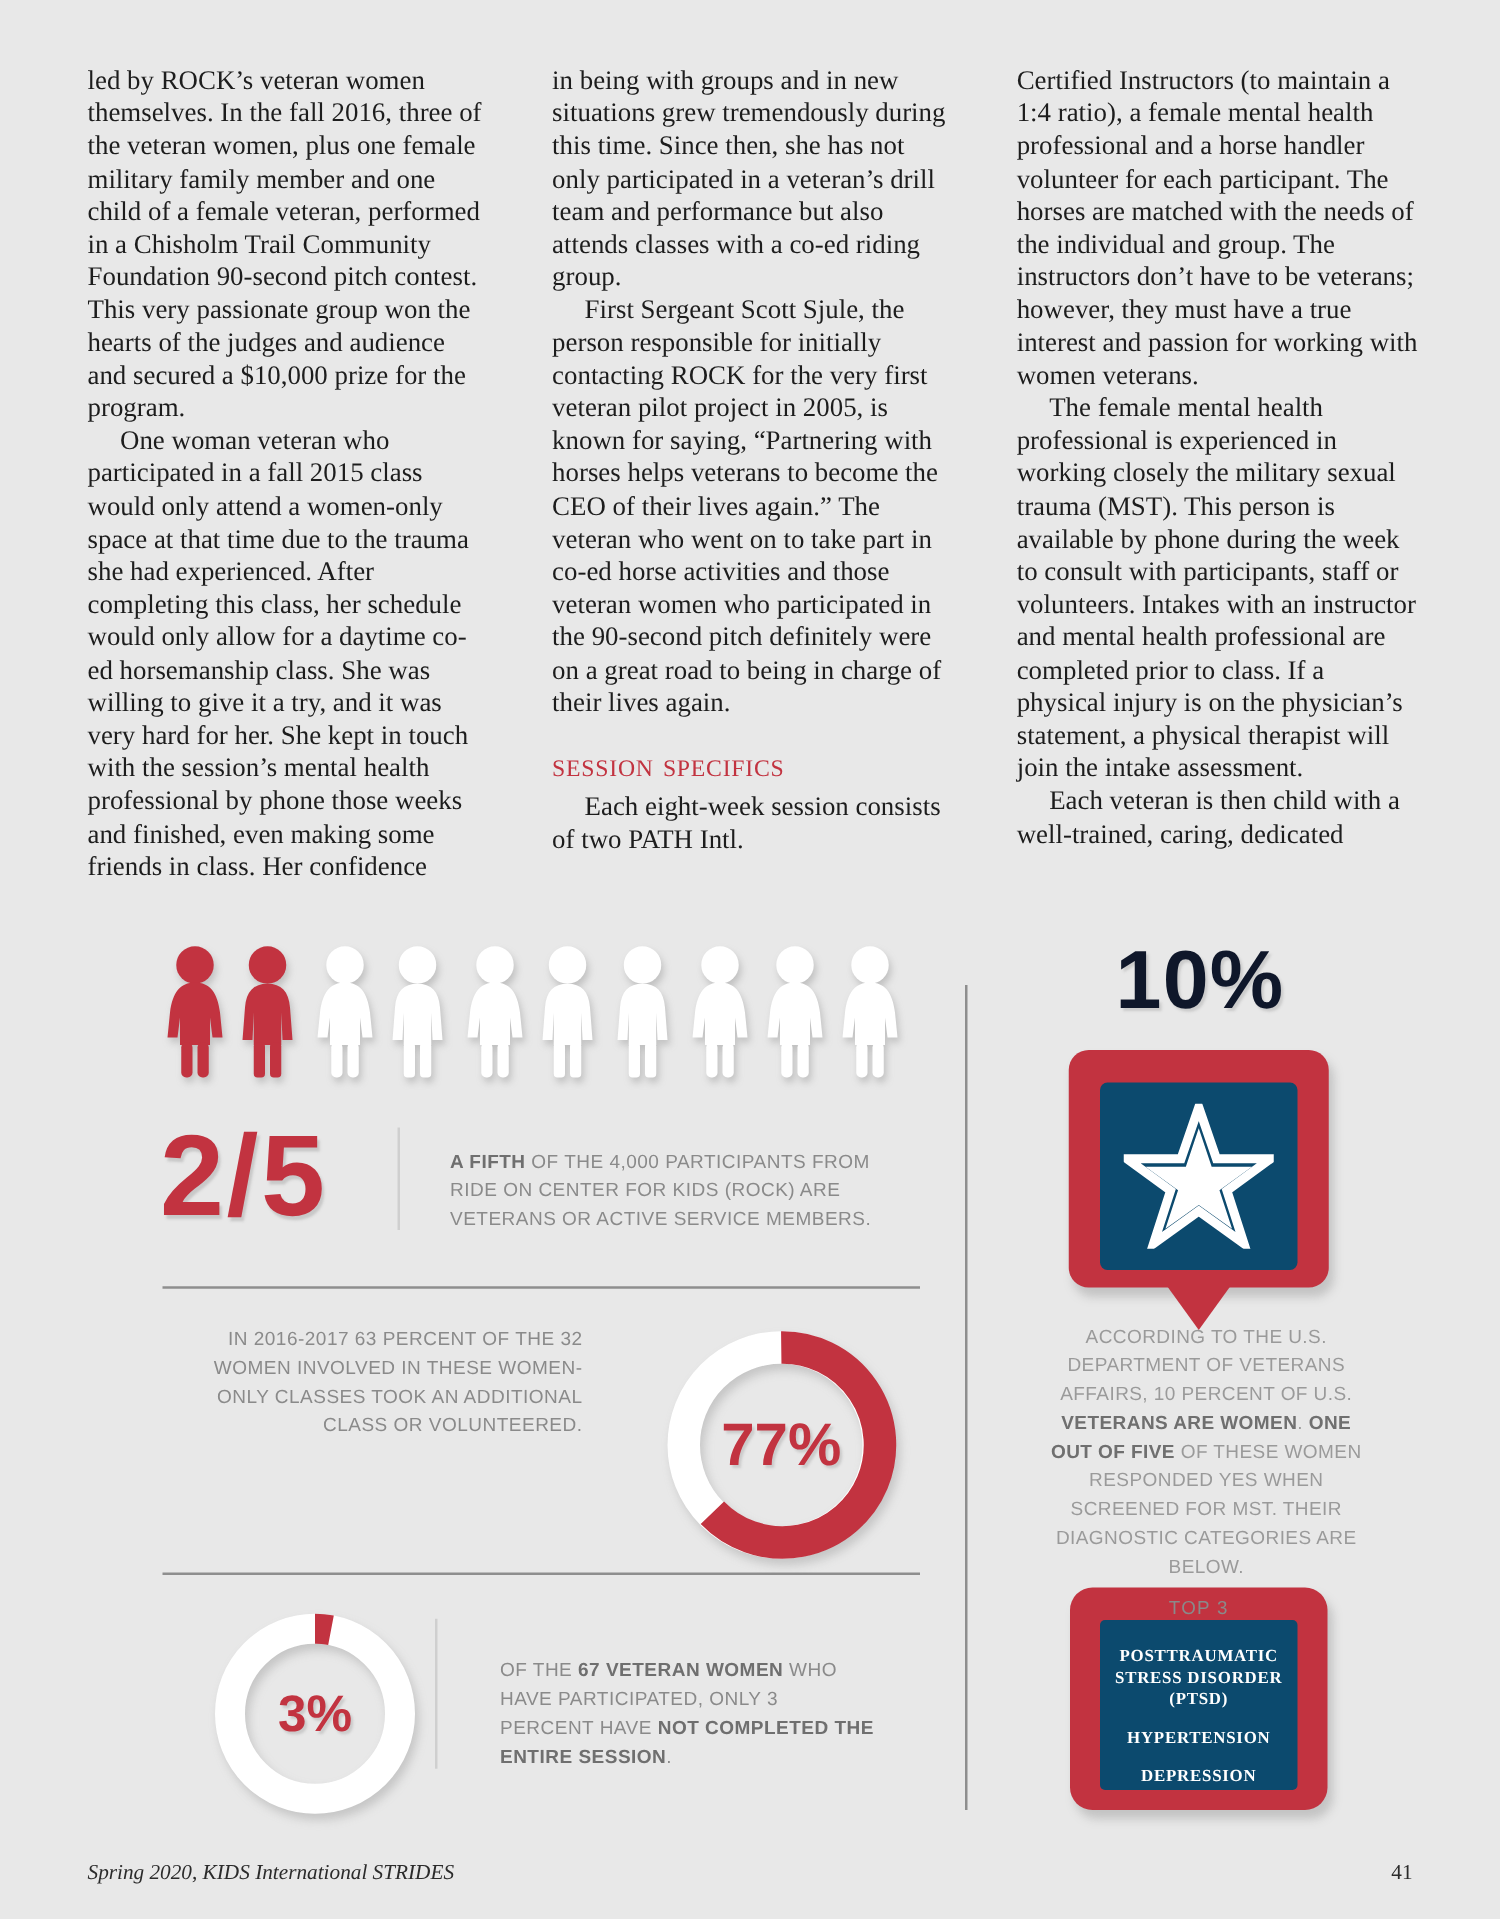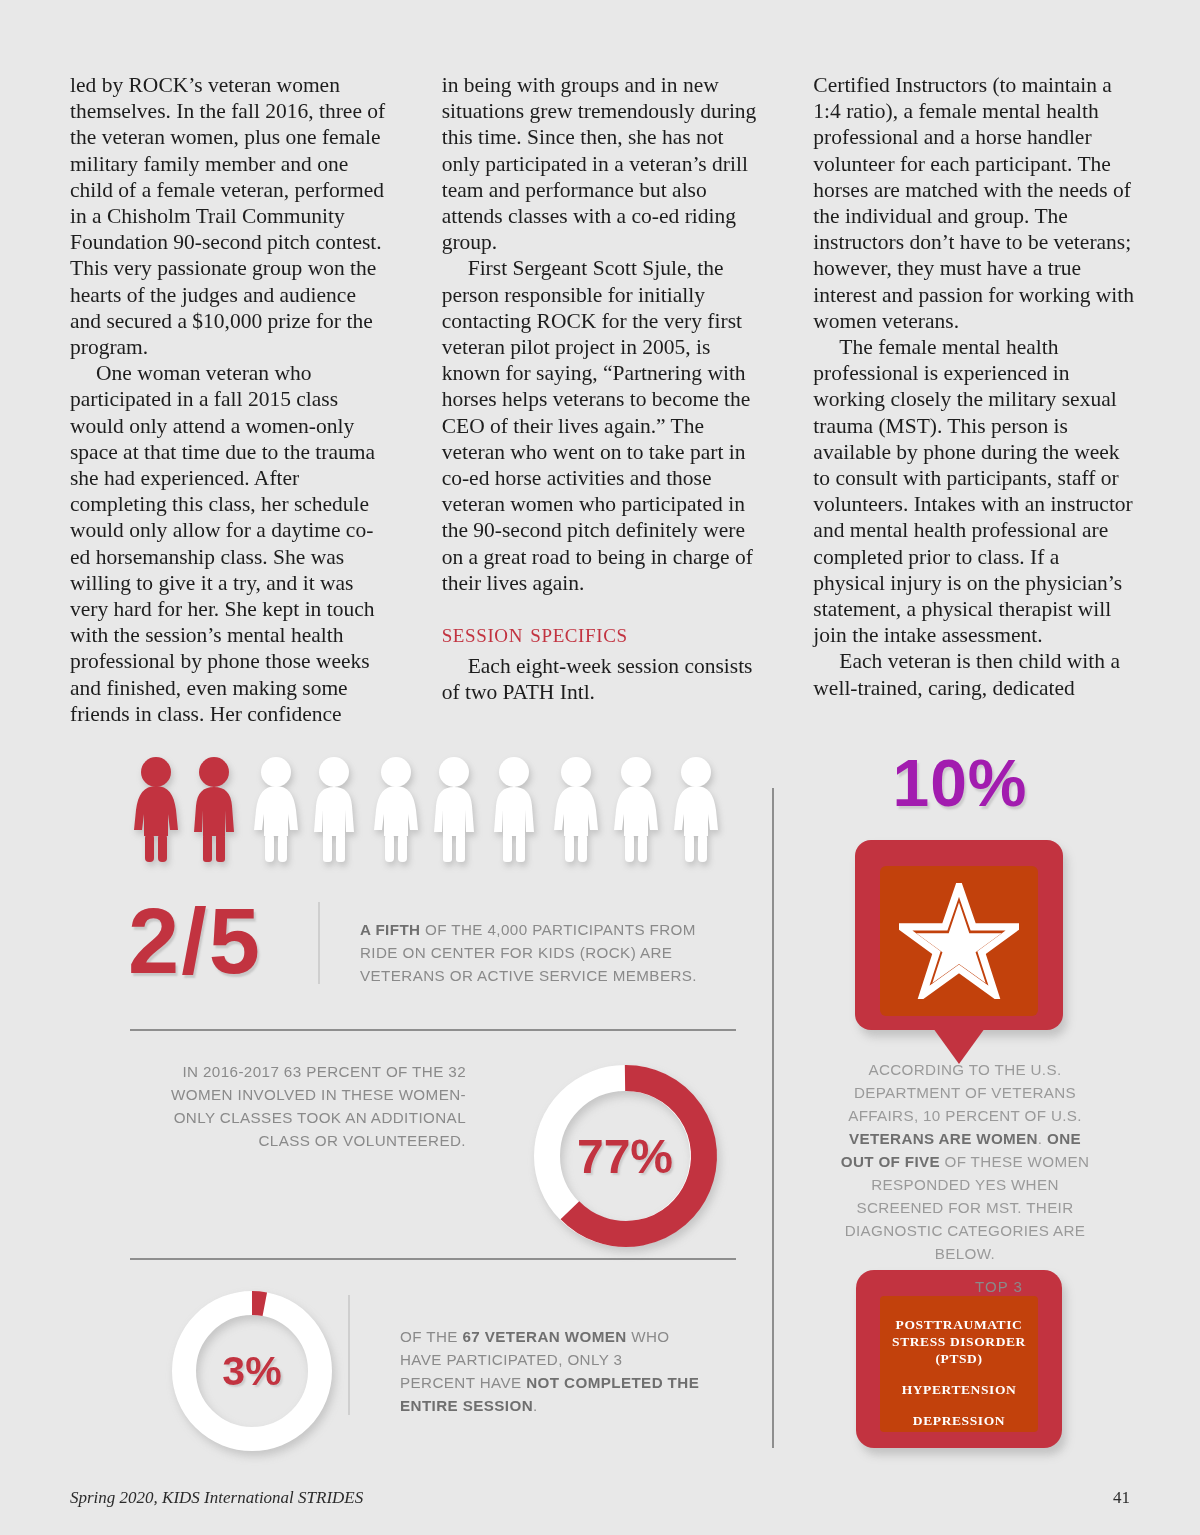--- a/index.html
+++ b/index.html
@@ -8,21 +8,21 @@
     width:1200px; height:1535px;
     background:#e8e8e8;
     font-family:"Liberation Serif", serif;
     position:relative;
     overflow:hidden;
   }
 
   
   .article {
     position:absolute;
-    top:72px; left:70px; width:1065px; height:660px;
+    top:51px; left:70px; width:1065px; height:660px;
     display:flex; gap:50px;
   }
   .col { width:322px; }
   .col p {
     margin:0;
     font-family:"Liberation Serif", serif;
     font-size:21.5px;
     line-height:26.2px;
     color:#1d1d1d;
     text-align:left;
@@ -111,21 +111,21 @@
     font-size:15.2px; line-height:23px; letter-spacing:.4px;
     color:#8a8a8a; text-transform:uppercase;
   }
   .txt3 b { color:#6f6f6f; font-weight:bold; }
 
   
   .pct10 {
     position:absolute; left:845px; top:10px; width:230px;
     text-align:center;
     font-family:"Liberation Sans", sans-serif;
-    font-size:66px; font-weight:bold; color:#a21caf;
+    font-size:66px; font-weight:bold; color:#0f172a;
     letter-spacing:1px; line-height:1;
     text-shadow:2px 3px 2px rgba(140,140,140,.3);
   }
   .vet-label {
     position:absolute; left:845px; top:108px; width:230px;
     text-align:center;
     font-family:"Liberation Sans", sans-serif;
     font-size:17px; letter-spacing:1.6px;
     color:#777; text-transform:uppercase;
   }
@@ -138,35 +138,35 @@
   }
   .badge::after {
     content:""; position:absolute; left:50%; bottom:-34px;
     transform:translateX(-50%);
     border-left:26px solid transparent;
     border-right:26px solid transparent;
     border-top:36px solid #c23340;
   }
   .badge .inner {
     position:absolute;
-    background:#c2410c;
+    background:#0c4a6e;
     border-radius:6px;
     box-shadow:inset 0 0 0 0 rgba(0,0,0,0);
   }
   #badge-star { left:855px; top:100px; width:208px; height:190px; }
   #badge-star .inner { left:25px; top:26px; right:25px; bottom:14px; }
   #badge-star .star-wrap {
     position:absolute; inset:0; display:flex; align-items:center; justify-content:center;
   }
 
   #badge-top3 { left:856px; top:530px; width:206px; height:178px; border-radius:18px; }
   #badge-top3::after { display:none; }
   #badge-top3 .inner { left:24px; top:26px; right:24px; bottom:16px; border-radius:4px; }
   .top3-label {
-    position:absolute; left:896px; top:538px; width:206px; text-align:center;
+    position:absolute; left:856px; top:538px; width:206px; text-align:center;
     font-family:"Liberation Sans", sans-serif;
     font-size:15px; letter-spacing:1px; color:#8a8a8a; text-transform:uppercase;
     z-index:4;
   }
   .top3-list {
     position:absolute; inset:0;
     display:flex; flex-direction:column; align-items:center; justify-content:flex-start;
     padding-top:20px;
     color:#fff;
     font-family:"Liberation Serif", serif;

